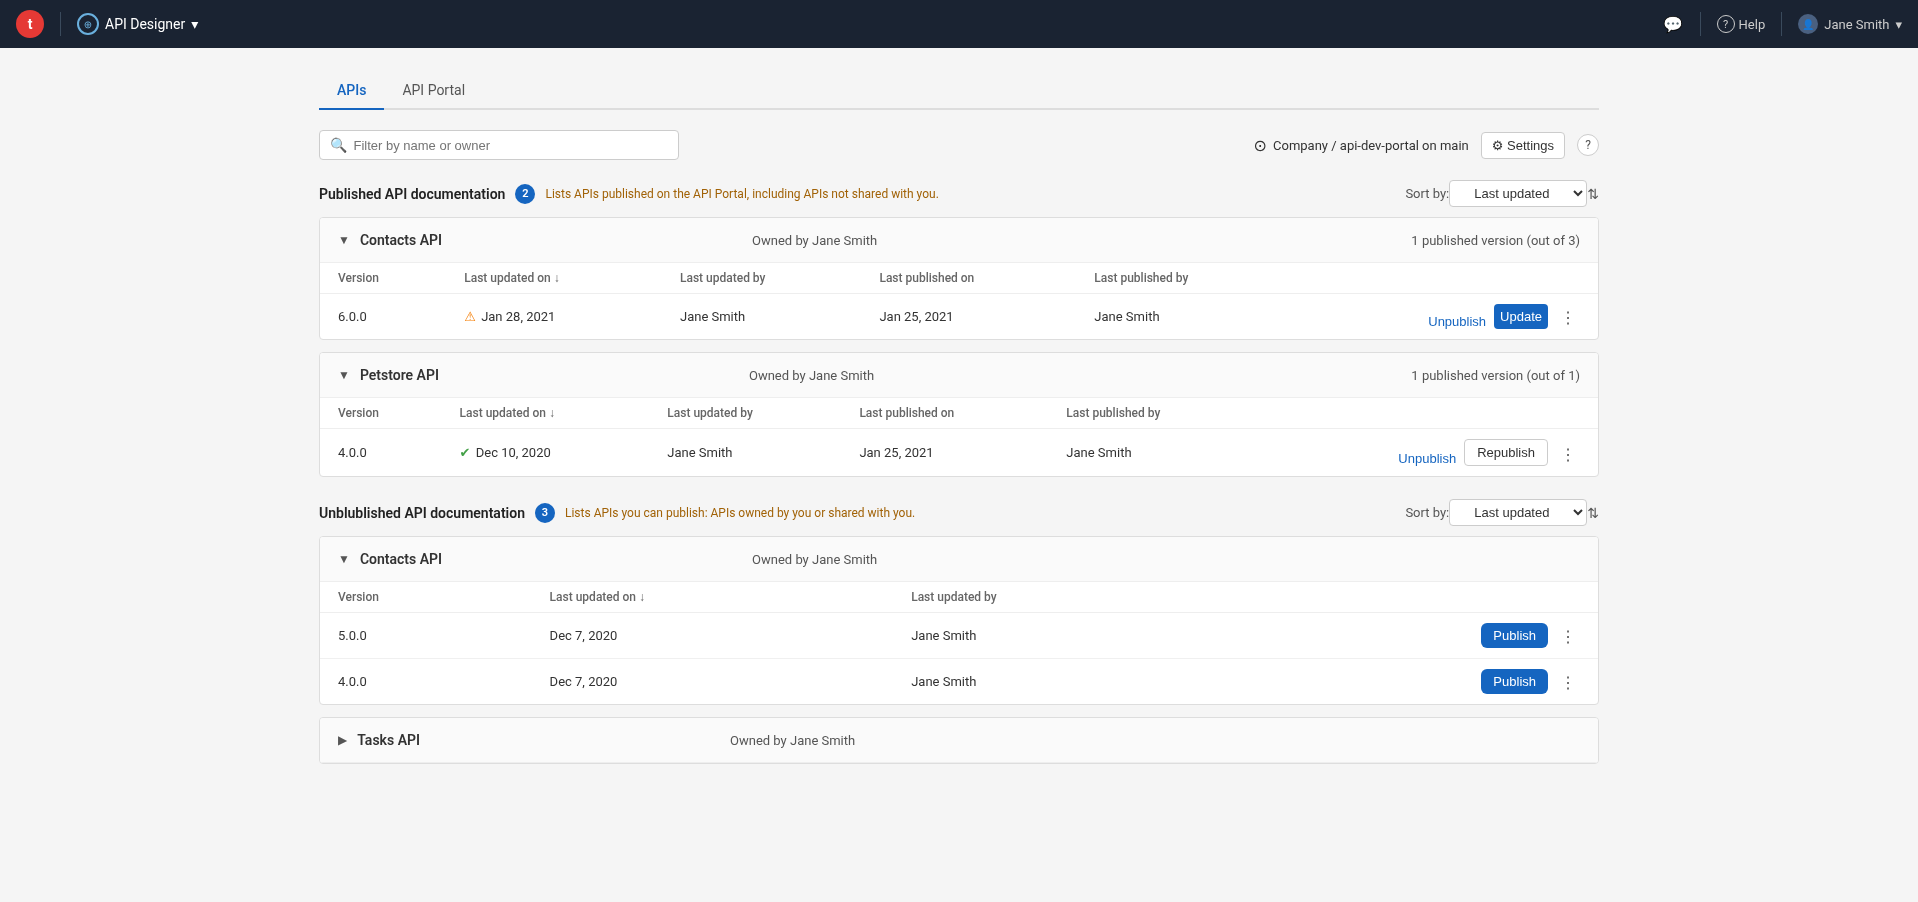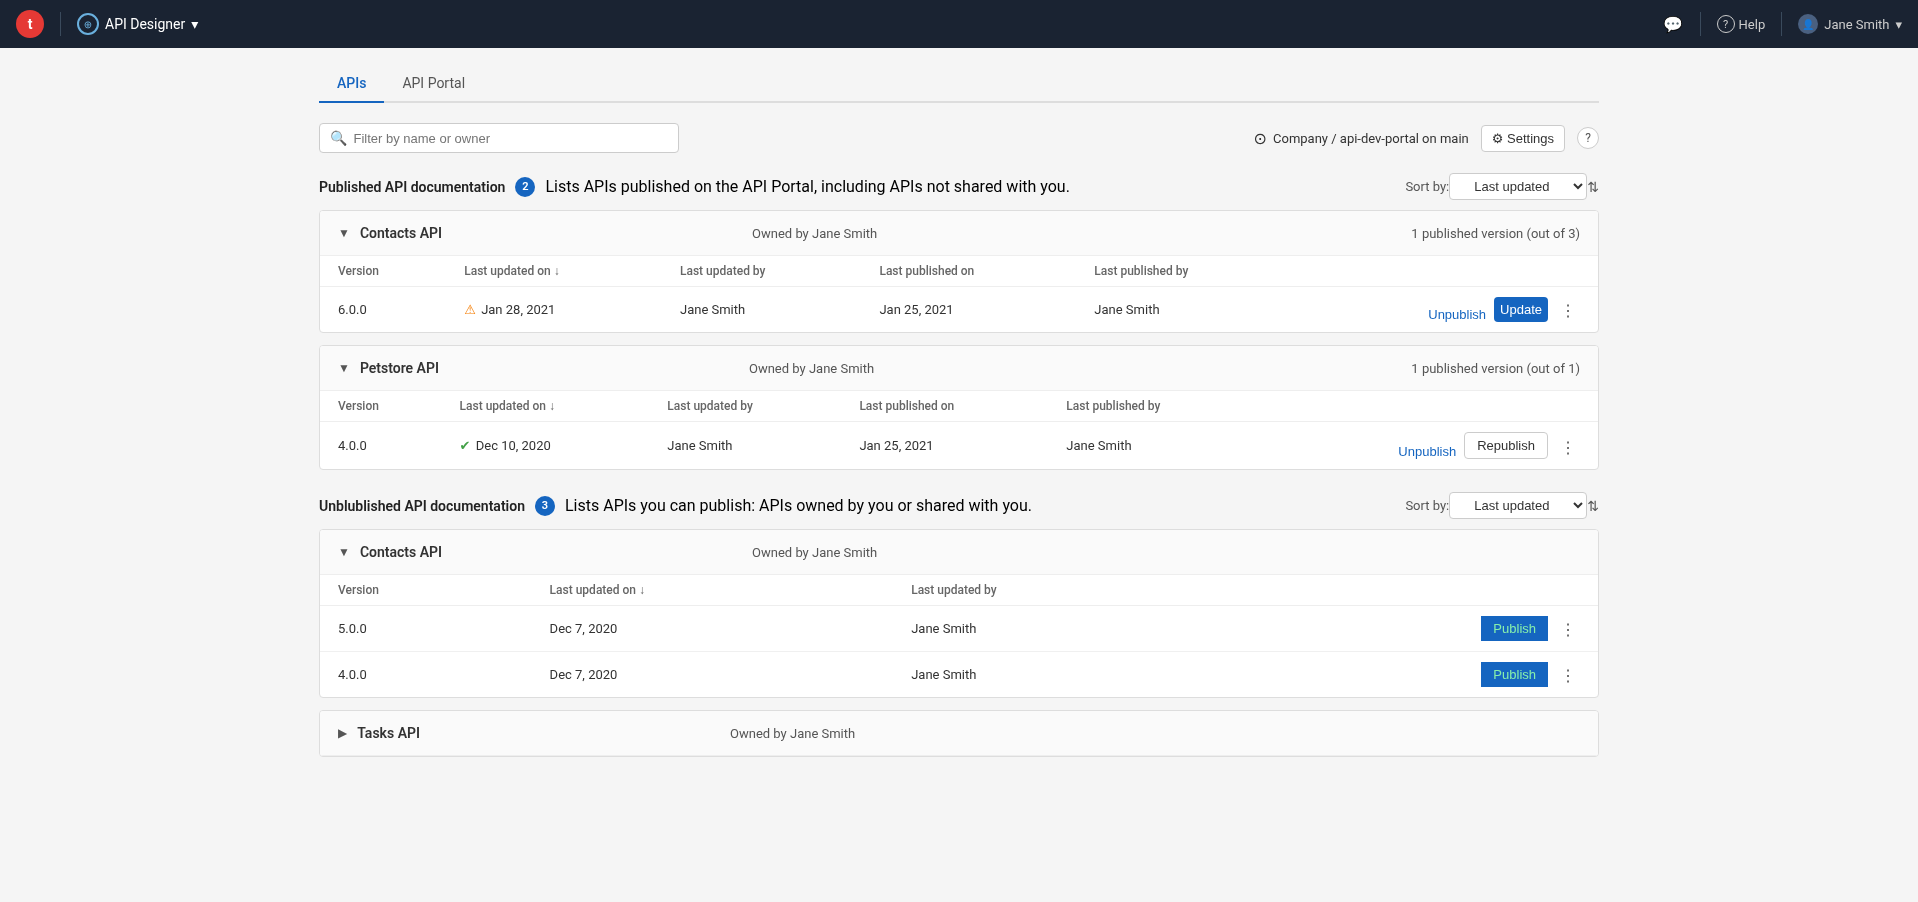--- a/index.html
+++ b/index.html
@@ -37,21 +37,21 @@
     }
     .topnav-right {
       margin-left: auto;
       display: flex; align-items: center; gap: 12px; color: #ccc; font-size: 13px;
     }
     .topnav-right .help-link { color: #ccc; display: flex; align-items: center; gap: 4px; }
     .topnav-user { display: flex; align-items: center; gap: 6px; color: #ccc; }
     .user-avatar-icon { width: 20px; height: 20px; border-radius: 50%; background: #4a6080; display: flex; align-items: center; justify-content: center; font-size: 10px; color: white; }
 
     
-    .main-content { padding: 16px 20px; max-width: 1320px; margin: 1px auto; }
+    .main-content { padding: 16px 20px; max-width: 1320px; margin: 8px auto; }
 
     
     .tabs { display: flex; border-bottom: 2px solid #ddd; margin-bottom: 20px; gap: 0; }
     .tab-item {
       padding: 10px 18px;
       cursor: pointer;
       font-size: 14px;
       color: #555;
       border-bottom: 2px solid transparent;
       margin-bottom: -2px;
@@ -91,21 +91,21 @@
     .section-header {
       display: flex; align-items: center; gap: 10px;
       margin-bottom: 10px;
     }
     .section-title { font-weight: 600; font-size: 14px; color: #222; }
     .section-badge {
       background: #1565c0; color: white; border-radius: 50%;
       width: 20px; height: 20px; display: flex; align-items: center; justify-content: center;
       font-size: 11px; font-weight: 600;
     }
-    .section-desc { font-size: 16px; color: #000000; }
+    .section-desc { font-size: 12px; color: #a16207; }
     .sort-controls { margin-left: auto; display: flex; align-items: center; gap: 0; font-size: 13px; color: #555; }
     .sort-select {
       border: 1px solid #ccc; border-radius: 4px; padding: 4px 20px;
       font-size: 13px; background: white; cursor: pointer; color: #333;
     }
     .sort-icon { cursor: pointer; color: #555; font-size: 14px; }
 
     
     .api-card {
       background: white; border: 1px solid #ddd; border-radius: 4px;
@@ -139,21 +139,21 @@
     .btn-unpublish { background: none; border: none; color: #1565c0; font-size: 13px; cursor: pointer; }
     .btn-update {
       background: #1565c0; color: white; border: none; border-radius: 4px;
       padding: 5px 6px; font-size: 13px; cursor: pointer;
     }
     .btn-republish {
       background: white; color: #333; border: 1px solid #ccc; border-radius: 4px;
       padding: 5px 12px; font-size: 13px; cursor: pointer;
     }
     .btn-publish {
-      background: #1565c0; color: #86efac; border: none; border-radius: 0;
+      background: #1565c0; color: #ffffff; border: none; border-radius: 6px;
       padding: 5px 12px; font-size: 13px; cursor: pointer;
     }
     .more-btn { background: none; border: none; cursor: pointer; color: #555; font-size: 16px; padding: 2px 4px; }
 
     .warning-icon { color: #f57c00; margin-right: 2px; }
     .success-icon { color: #43a047; margin-right: 2px; }
 
     
     .api-table td.actions-td {
       text-align: right;

